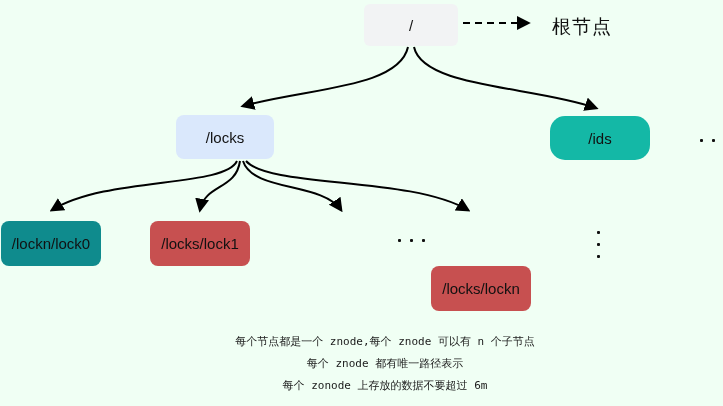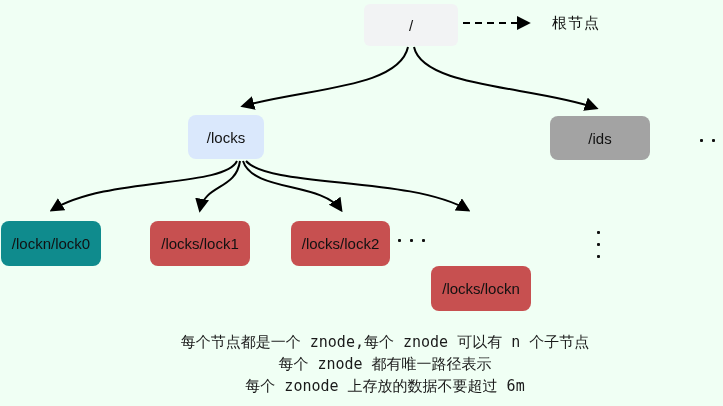--- a/index.html
+++ b/index.html
@@ -25,31 +25,31 @@
     position: absolute;
     display: flex;
     align-items: center;
     justify-content: center;
     border-radius: 8px;
     font-size: 15px;
     color: #111111;
     white-space: nowrap;
   }
   .node.root   { left: 364px; top: 4px;   width: 94px;  height: 42px; border-radius: 6px; }
-  .node.locks  { left: 188px; top: 115px; width: 76px;  height: 44px; }
+  .node.locks  { left: 176px; top: 115px; width: 98px;  height: 44px; }
   .node.ids    { left: 550px; top: 116px; width: 100px; height: 44px; }
   .node.lock0  { left: 1px;   top: 221px; width: 100px; height: 45px; }
   .node.lock1  { left: 150px; top: 221px; width: 100px; height: 45px; }
   .node.lock2  { left: 291px; top: 221px; width: 99px;  height: 45px; }
   .node.lockn  { left: 431px; top: 221px; width: 100px; height: 45px; margin-top: 45px; }
 
   .annotation {
     position: absolute;
     left: 552px; top: 14px;
-    font-size: 15px;
+    font-size: 19px;
     color: #111111;
     letter-spacing: 1px;
   }
 
   .dots-h {
     position: absolute;
     display: flex;
     flex-direction: row;
     align-items: center;
     gap: 9px;
@@ -69,21 +69,21 @@
   .dots-mid   { left: 398px; top: 239px; }
   .dots-right { left: 700px; top: 139px; }
   .dots-below { left: 597px; top: 231px; }
 
   .notes {
     position: absolute;
     left: 150px; top: 331px;
     width: 470px;
     text-align: center;
     font-family: "DejaVu Sans Mono", monospace;
-    font-size: 15px;
+    font-size: 11px;
     line-height: 22px;
     color: #1a1a1a;
   }
 </style>
 </head>
 <body>
 
 <div id="canvas" style="background: rgb(240, 255, 244);">
 
   <svg class="arrows" viewBox="0 0 723 406" xmlns="http://www.w3.org/2000/svg">
@@ -104,27 +104,26 @@
     <path d="M243,161 C253,192 322,182 341,210" stroke="#000000" stroke-width="2" fill="none" marker-end="url(#arrow)"></path>
     <path d="M246,161 C270,188 410,176 468,210" stroke="#000000" stroke-width="2" fill="none" marker-end="url(#arrow)"></path>
   </svg>
 
   <div class="node root" style="background-color: rgb(242, 243, 244);">/</div>
 
   <div class="annotation">根节点</div>
 
   <div class="node locks" style="background-color: rgb(218, 232, 252);">/locks</div>
 
-  <div class="node ids" style="background-color: #a3a3a3;">/ids</div>
+  <div class="node ids" style="background-color: #14b8a6; border-radius: 15px;">/ids</div>
 
   <div class="node lock0" style="background-color: rgb(15, 139, 141);">/lockn/lock0</div>
 
   <div class="node lock1" style="background-color: rgb(199, 80, 80);">/locks/lock1</div>
 
-  <div class="node lock2" style="background-color: rgb(199, 80, 80);">/locks/lock2</div>
 
   <div class="node lockn" style="background-color: rgb(199, 80, 80);">/locks/lockn</div>
 
   <div class="dots-h dots-mid" aria-label="...">
     <span class="dot"></span>
       <span class="dot"></span>
       <span class="dot"></span>
   </div>
 
   <div class="dots-h dots-right" aria-label="...">

